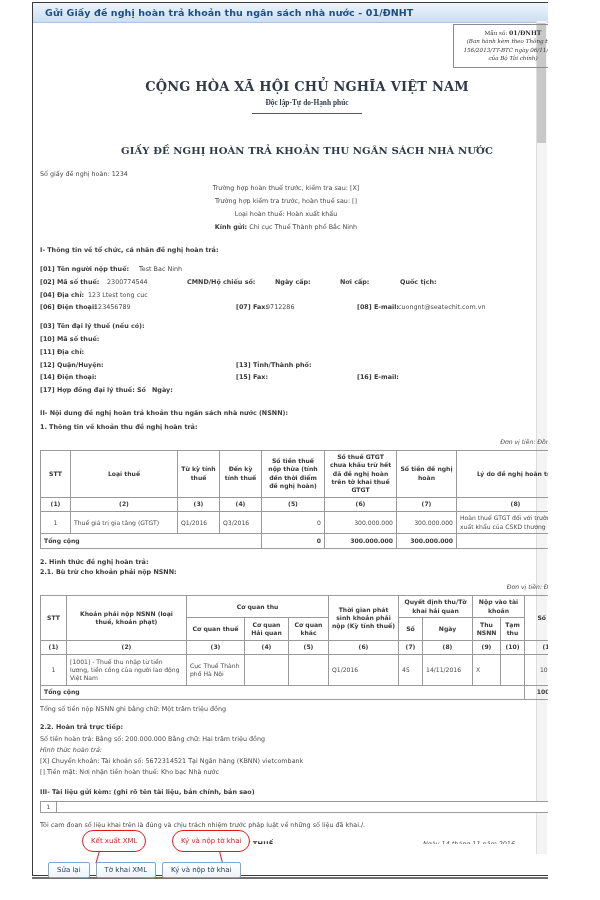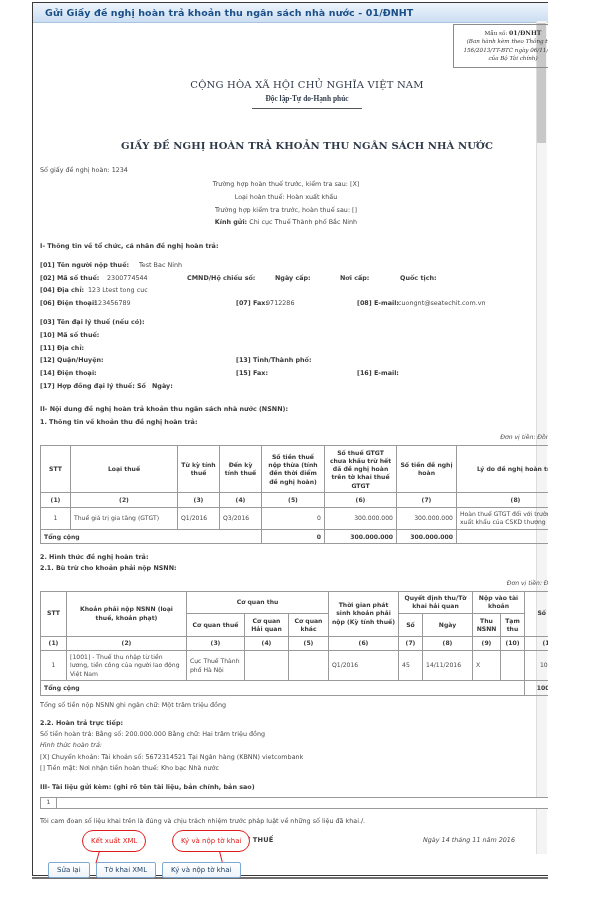--- a/index.html
+++ b/index.html
@@ -96,21 +96,21 @@
   .mauso .l1 { font-family: "DejaVu Serif", serif; }
   .mauso .l1 b { font-size: 6.2px; }
   .mauso .l2 { font-style: italic; font-family: "DejaVu Serif", serif; }
 
   .natl {
     margin-top: 54px;
     text-align: center;
     font-family: "DejaVu Serif", serif;
     color: #2f3a4a;
   }
-  .natl .n1 { font-size: 10px; font-weight: normal; letter-spacing: .2px; }
+  .natl .n1 { font-size: 13px; font-weight: bold; letter-spacing: .2px; }
   .natl .n2 { font-size: 7.4px; font-weight: bold; margin-top: 1px; font-family: Liberation Serif, serif; }
   .natl .rule { width: 110px; height: 1px; background: #555; margin: 4px auto 0 auto; }
   .doctitle {
     margin-top: 30px;
     text-align: center;
     font-family: "DejaVu Serif", serif;
     font-size: 10px;
     font-weight: bold;
     color: #2f3a4a;
     letter-spacing: .1px;
@@ -242,22 +242,22 @@
 
     <div class="doctitle">GIẤY ĐỀ NGHỊ HOÀN TRẢ KHOẢN THU NGÂN SÁCH NHÀ NƯỚC</div>
 
     <div class="sogiay">
       <span>Số giấy đề nghị hoàn:</span>
       <span>1234</span>
     </div>
 
     <div class="righties">
       <div>Trường hợp hoàn thuế trước, kiểm tra sau: [X]</div>
+      <div>Trường hợp kiểm tra trước, hoàn thuế sau: []</div>
       <div>Loại hoàn thuế: Hoàn xuất khẩu</div>
-      <div>Trường hợp kiểm tra trước, hoàn thuế sau: []</div>
       <div>
         <span class="b">Kính gửi:</span>
         <span>Chi cục Thuế Thành phố Bắc Ninh</span>
       </div>
     </div>
 
     <div class="secthead">I- Thông tin về tổ chức, cá nhân đề nghị hoàn trả:</div>
 
     <div style="height:6px"></div>
 
@@ -436,21 +436,21 @@
           <td></td>
           <td class="num">100.000.0</td>
         </tr>
         <tr class="total">
           <td colspan="10">Tổng cộng</td>
           <td class="num">100.000.0</td>
         </tr>
       </tbody>
     </table>
 
-    <div class="afterT">Tổng số tiền nộp NSNN ghi ngân chữ: Một trăm triệu đồng</div>
+    <div class="afterT">Tổng số tiền nộp NSNN ghi bằng chữ: Một trăm triệu đồng</div>
 
     <div class="sub">2.2. Hoàn trả trực tiếp:</div>
     <div style="margin-top:2px">Số tiền hoàn trả: Bằng số: 200.000.000 Bằng chữ: Hai trăm triệu đồng</div>
     <div class="i" style="margin-top:2px">Hình thức hoàn trả:</div>
     <div style="margin-top:2px">[X] Chuyển khoản: Tài khoản số: 5672314521 Tại Ngân hàng (KBNN) vietcombank</div>
     <div style="margin-top:2px">[] Tiền mặt: Nơi nhận tiền hoàn thuế: Kho bạc Nhà nước</div>
 
     <div class="secthead" style="margin-top:10px">III- Tài liệu gửi kèm: (ghi rõ tên tài liệu, bản chính, bản sao)</div>
 
     <div class="attachbox">

